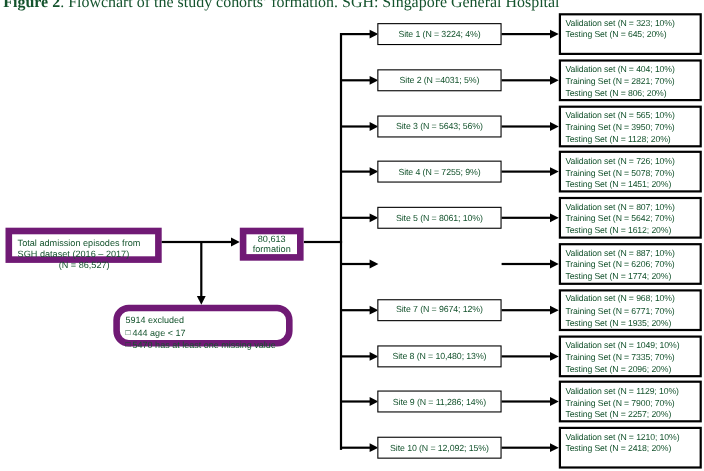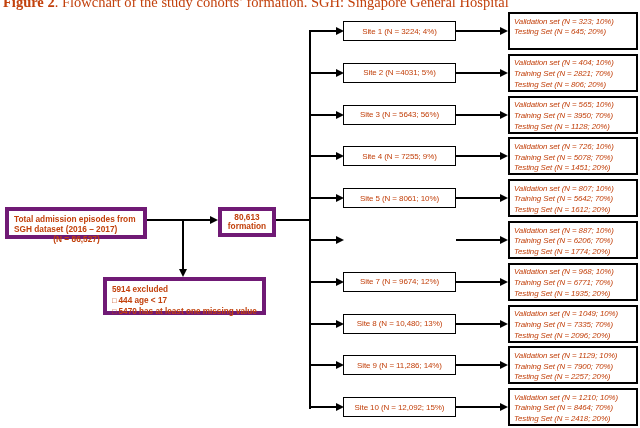--- a/index.html
+++ b/index.html
@@ -1,36 +1,36 @@
 <!DOCTYPE html>
 <html><head>
 <meta charset="utf-8">
 <style>
   html,body { margin:0; padding:0; background:#ffffff; }
   .canvas {
     position:relative; width:640px; height:428px; background:#fff;
-    overflow:hidden; font-family:"Liberation Sans", sans-serif; color:#c2410c;
+    overflow:hidden; font-family:"Liberation Sans", sans-serif; color:#14532d;
   }
   .caption {
     position:absolute; left:3px; top:-6px; white-space:nowrap;
     font-family:"Liberation Serif", serif; font-size:14.5px; line-height:16px;
   }
   .caption .fig { font-weight:bold; }
   .fbox {
     position:absolute; box-sizing:border-box; background:#fff;
-    border:4px solid #701a75; font-size:8.3px; line-height:10px;font-weight:bold;
+    border:6px solid #701a75; font-size:8.3px; line-height:10px;
   }
   .box-total { left:5px; top:207px; width:142px; height:32px; padding:3px 4px 0 5px; }
   .box-total .cline { text-align:center; }
   .box-adm {
     left:218px; top:207px; width:58px; height:30px;
     display:flex; flex-direction:column; align-items:center; justify-content:center;
     font-size:8.3px; line-height:9.5px; text-align:center;
   }
-  .box-excl { left:103px; top:277px; width:163px; height:38px; padding:2.5px 4px 0 5px; line-height:11px; font-size:8.2px; white-space:nowrap; }
+  .box-excl { left:103px; top:277px; width:163px; height:38px; padding:2.5px 4px 0 5px; line-height:11px; font-size:8.2px; white-space:nowrap;border-radius:14px; }
   .box-excl .bullet { display:inline-block; font-size:7.5px; transform:translateY(-0.5px); margin-right:2px; }
   .hline { position:absolute; height:2px; background:#000; }
   .vline { position:absolute; width:2px; background:#000; }
   .arrow-r {
     position:absolute; width:0; height:0;
     border-top:4px solid transparent; border-bottom:4px solid transparent;
     border-left:8px solid #000;
   }
   .arrow-d {
     position:absolute; width:0; height:0;
@@ -41,21 +41,21 @@
   .box-site {
     position:absolute; left:343px; top:11px; width:113px; height:20px;
     box-sizing:border-box; border:1.5px solid #000; background:#fff;
     display:flex; align-items:center; justify-content:center;
     font-size:8px; letter-spacing:-0.1px; white-space:nowrap;
   }
   .box-split {
     position:absolute; left:508px; top:2px; width:130px; height:38px;
     box-sizing:border-box; border:2px solid #000; background:#fff;
     padding:2.5px 0 0 4px; font-size:7.9px; letter-spacing:-0.1px;
-    line-height:10.8px; white-space:nowrap;font-style:italic;
+    line-height:10.8px; white-space:nowrap;
   }
 </style>
 </head>
 <body>
 
 <div class="canvas">
 
   <div class="caption">
     <span class="fig">Figure 2</span><span>. Flowchart of the study cohorts’ formation. SGH: Singapore General Hospital</span>
   </div>
@@ -219,19 +219,18 @@
     <div class="site-row" style="top: 386.2px;">
       <div class="hline" style="left:310px; top:20px; width:28px;"></div>
       <div class="arrow-r" style="left:336px; top:17px;"></div>
       <div class="box-site">
         <span>Site 10 (N = 12,092; 15%)</span>
       </div>
       <div class="hline" style="left:456px; top:20px; width:46px;"></div>
       <div class="arrow-r" style="left:500px; top:17px;"></div>
       <div class="box-split">
         <div>Validation set (N = 1210; 10%)</div>
-        <div>Training Set (N = 8464; 70%)</div>
         <div>Testing Set (N = 2418; 20%)</div>
       </div>
     </div>
   </div>
 
 </div>
 
 </body></html>

